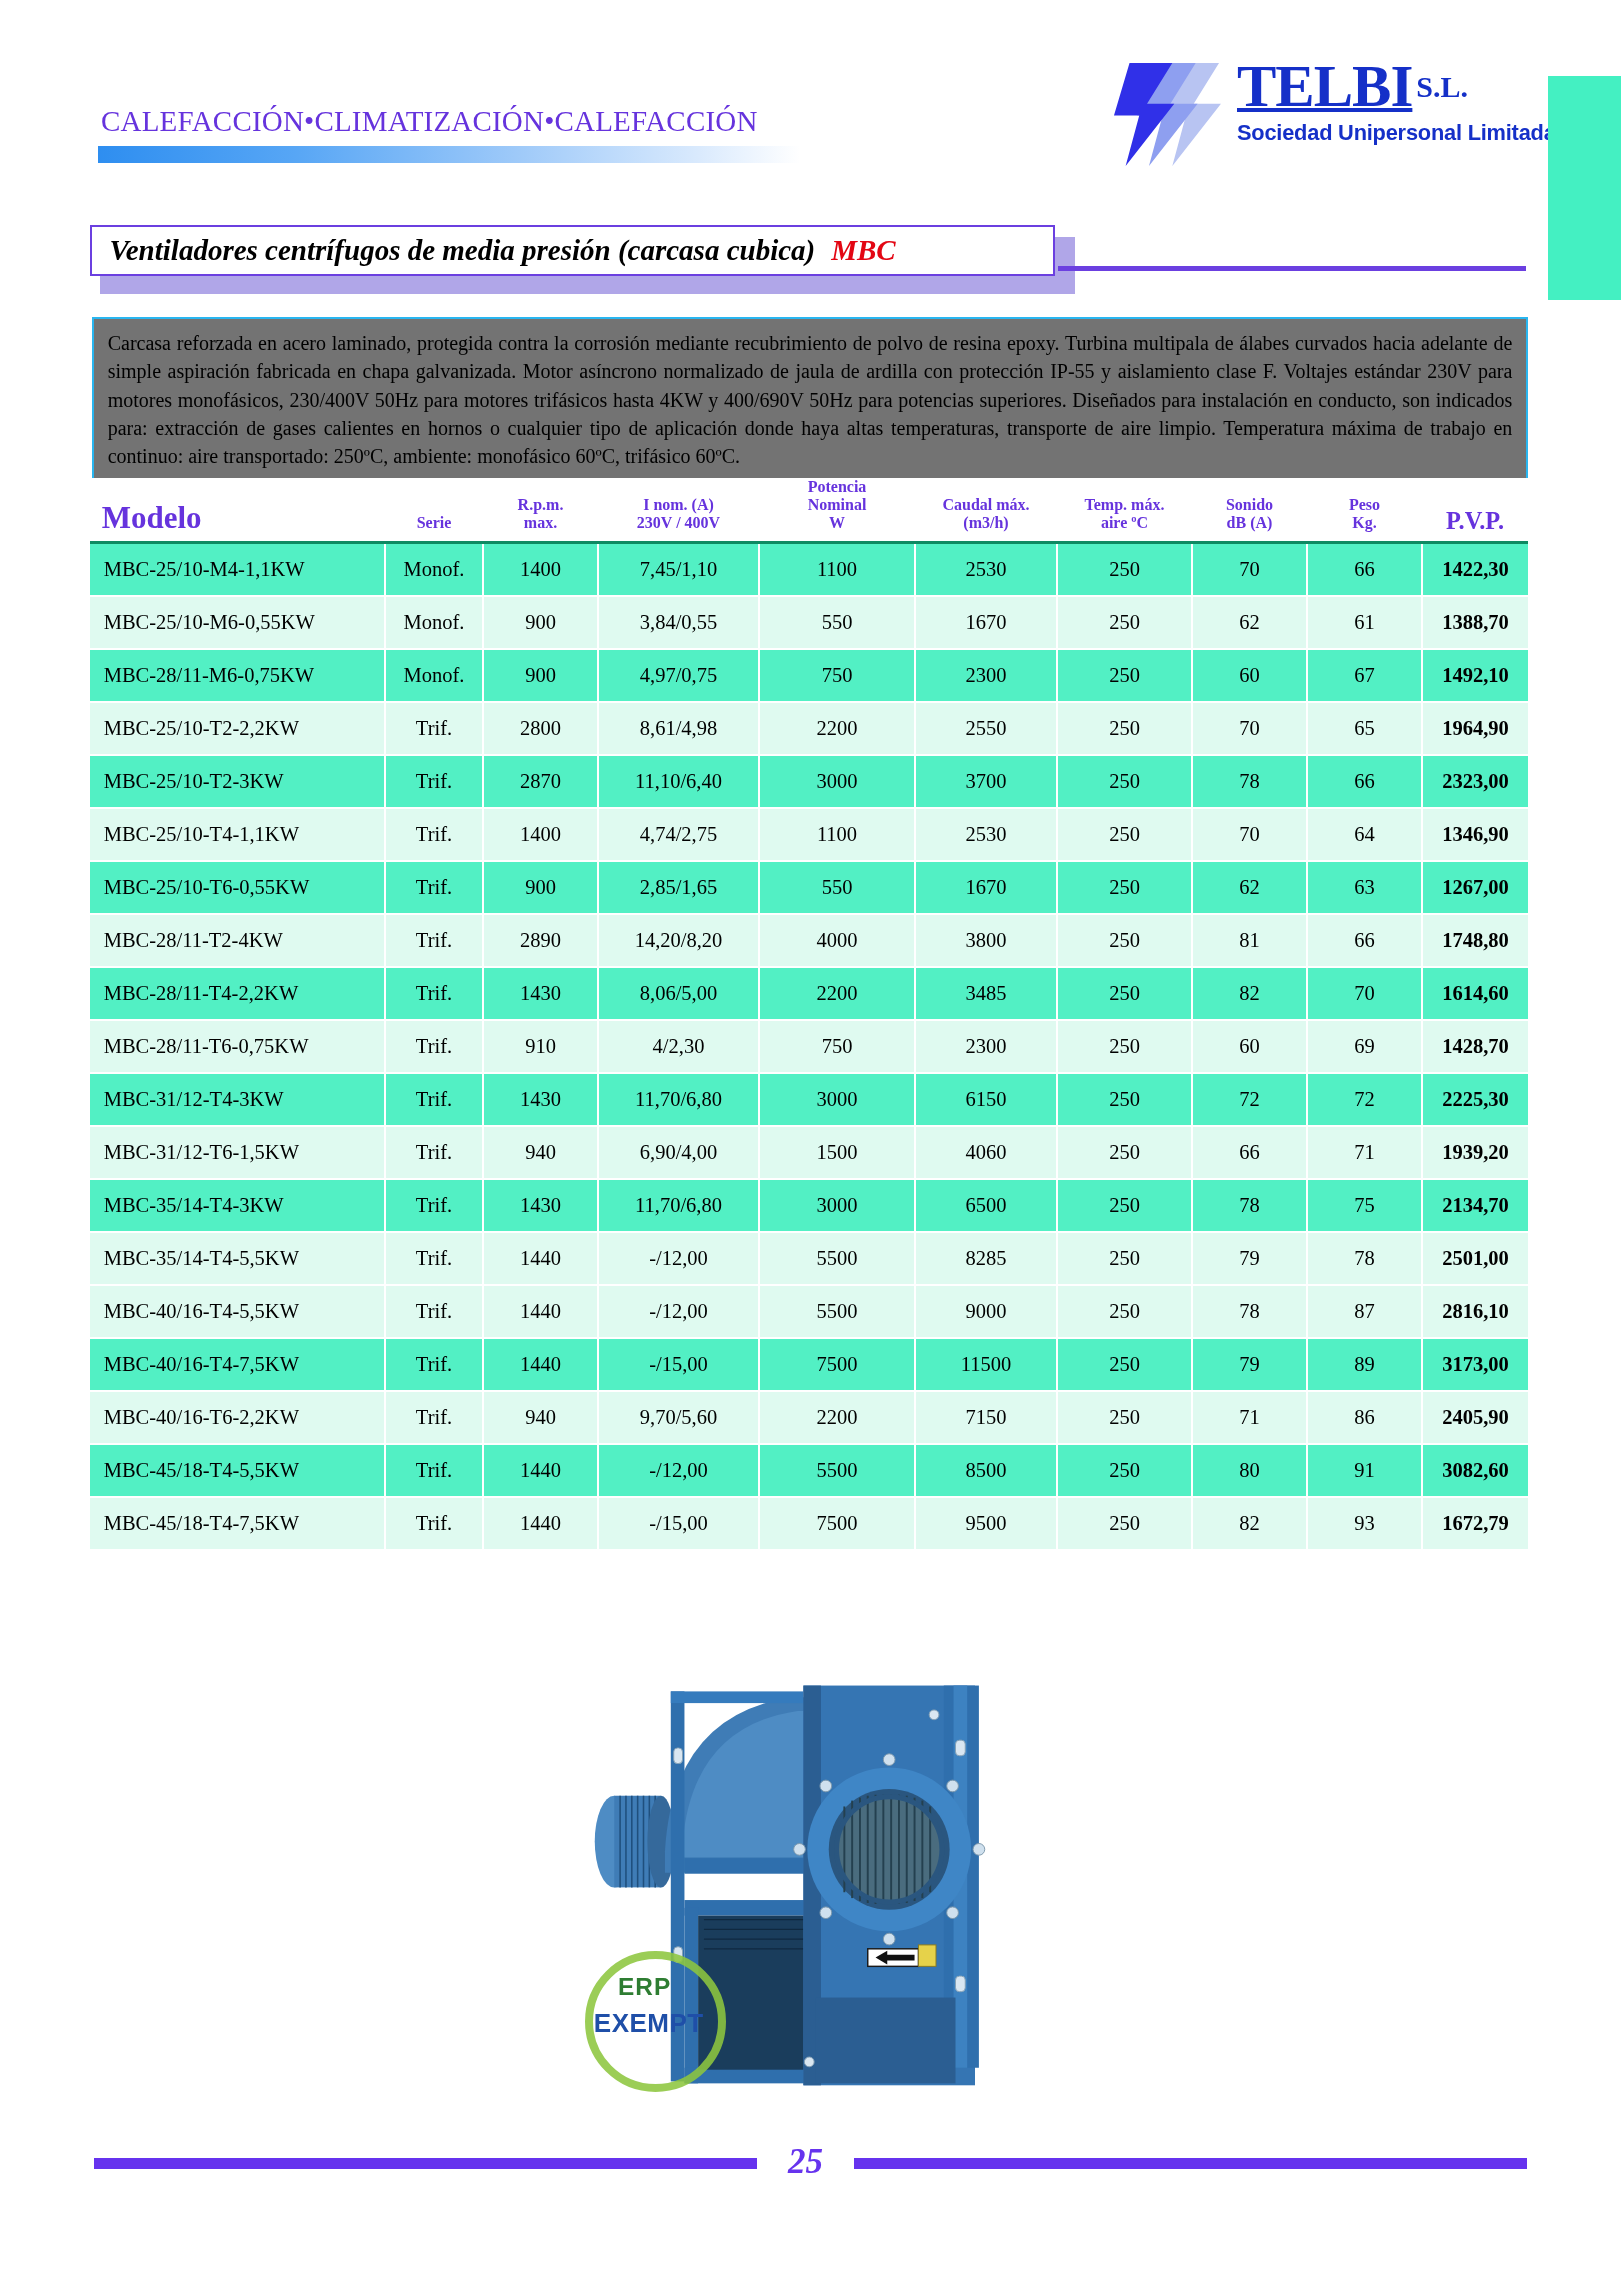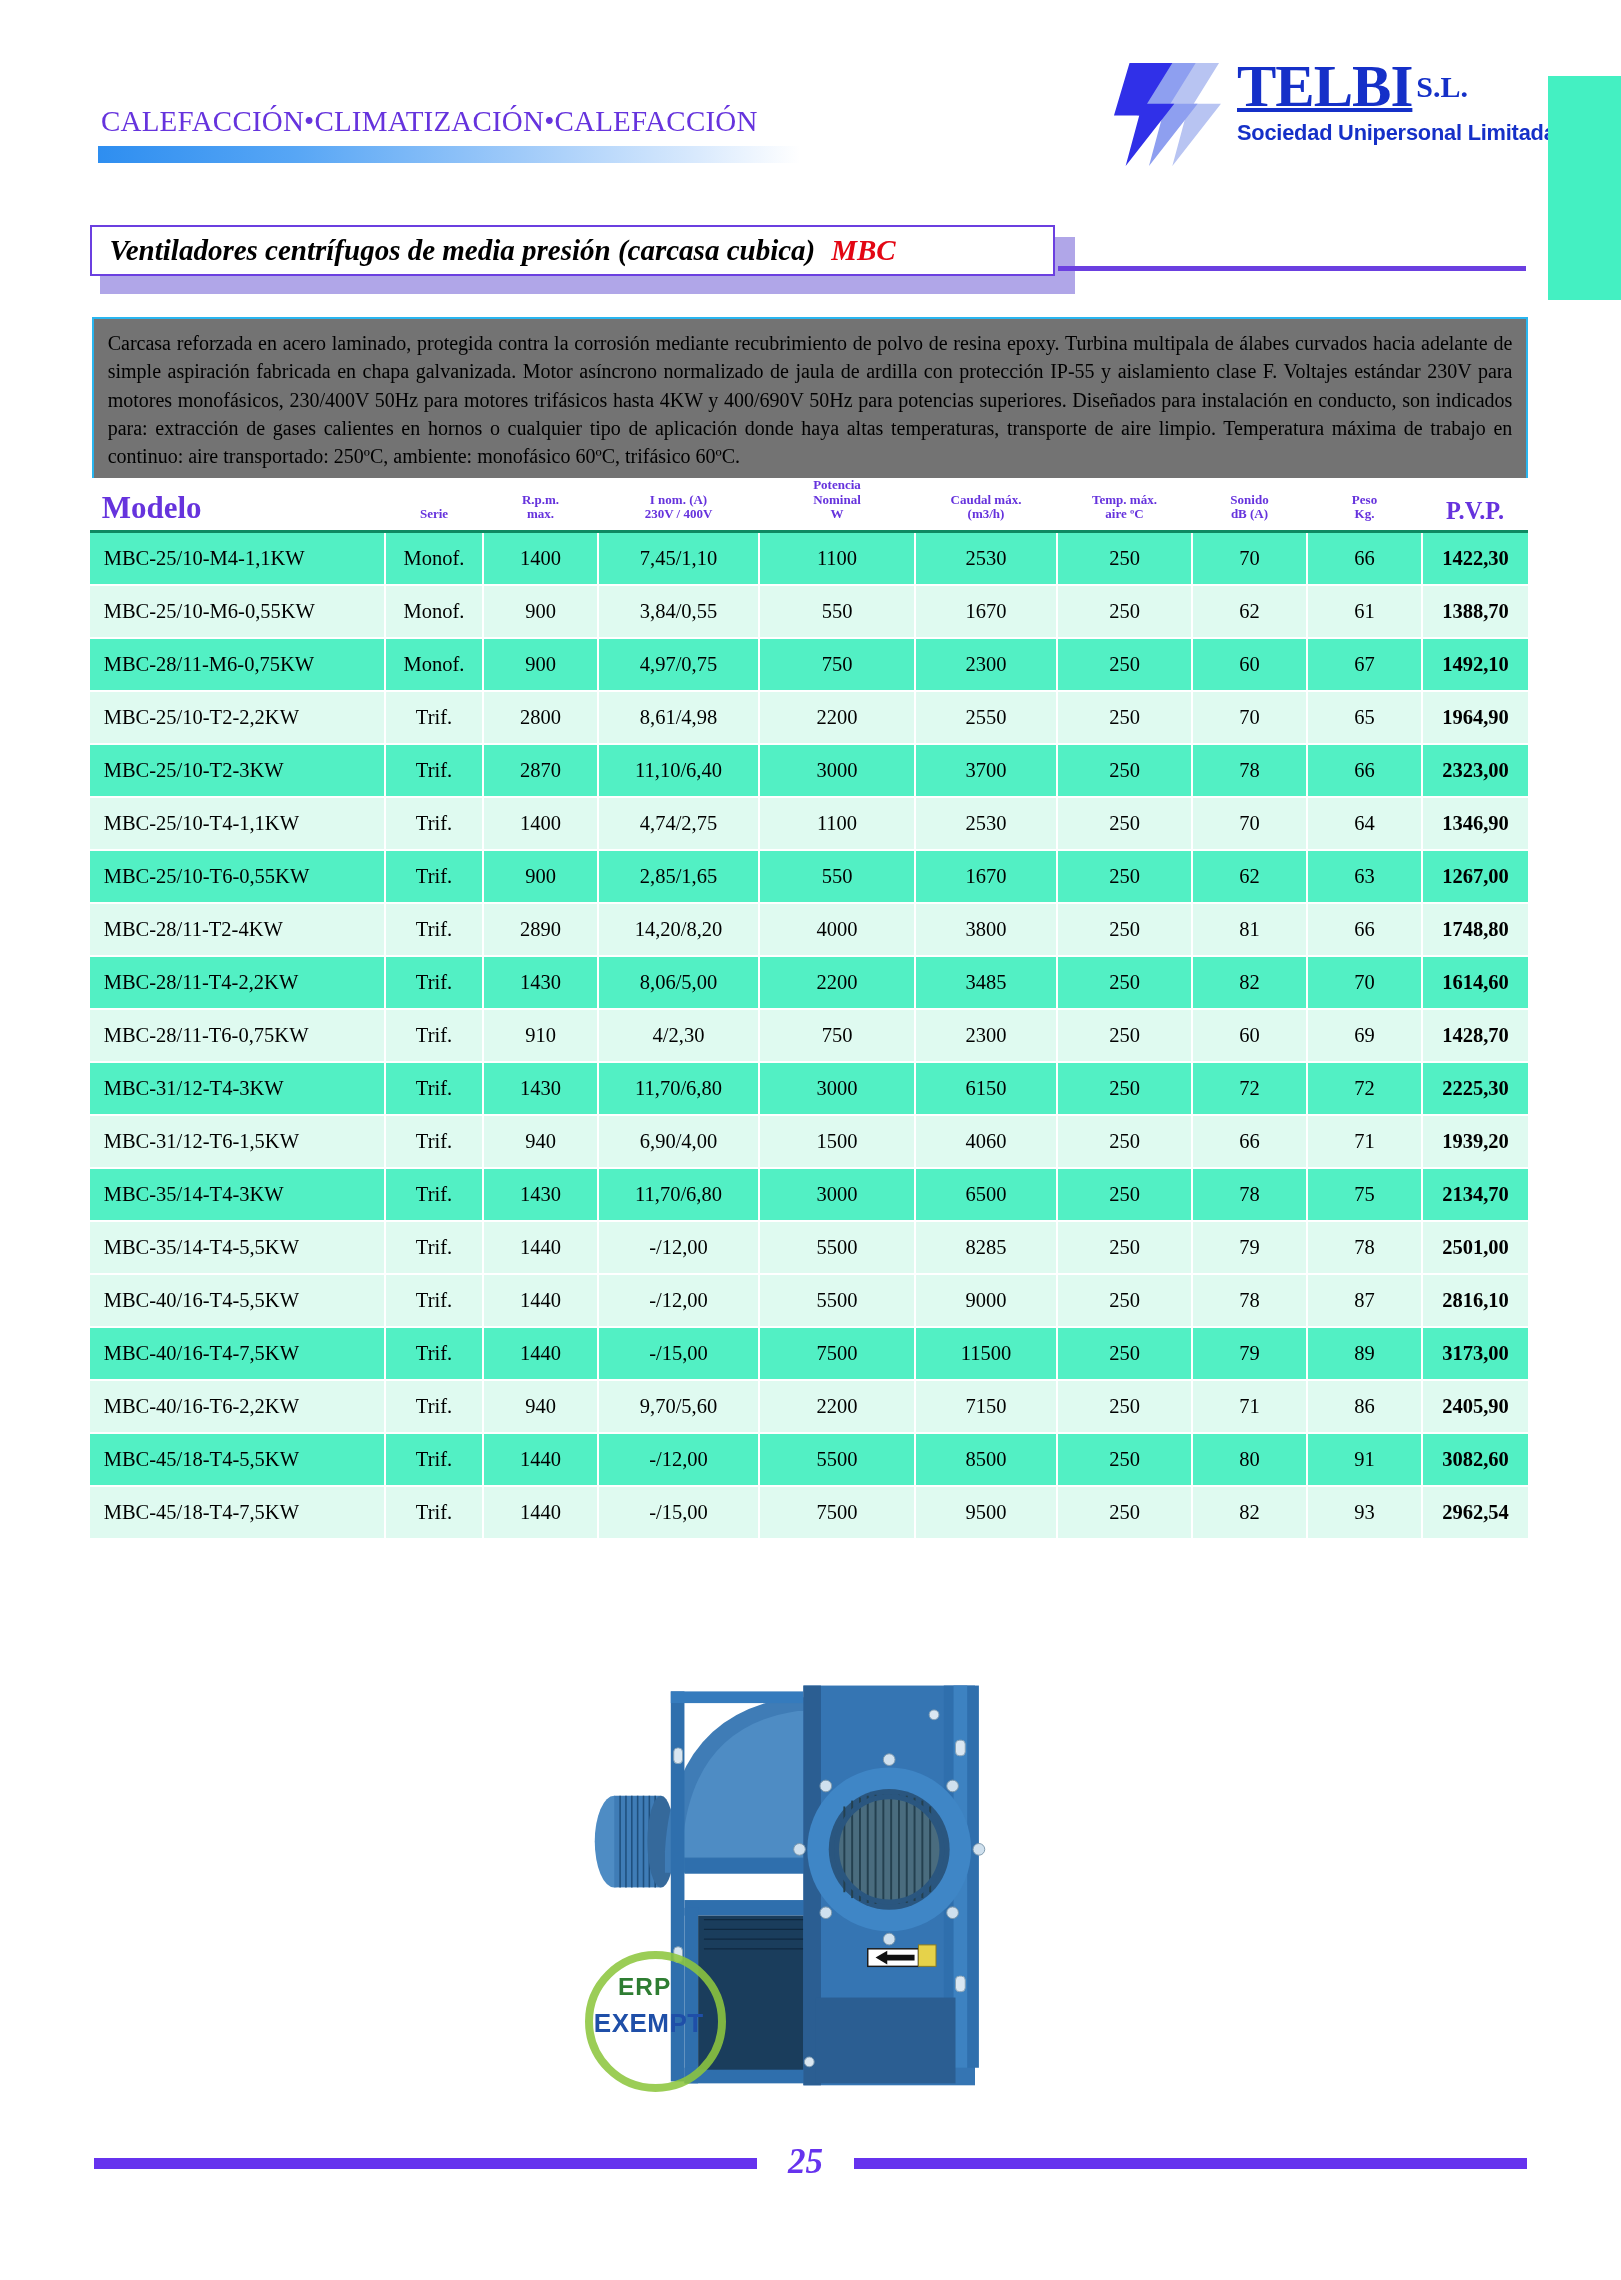--- a/index.html
+++ b/index.html
@@ -193,21 +193,21 @@
   table.tbl col.c-temp   { width: 135px; }
   table.tbl col.c-sonido { width: 115px; }
   table.tbl col.c-peso   { width: 115px; }
   table.tbl col.c-pvp    { width: 106px; }
 
   table.tbl thead th {
     background: #ffffff;
     color: #6633dd;
     font-family: "Liberation Serif", serif;
     font-weight: bold;
-    font-size: 13px;
+    font-size: 16px;
     vertical-align: bottom;
     padding: 0 2px 8.8px 2px;
     border: none;
     line-height: 1.12;
     text-align: center;
   }
   table.tbl thead th.h-model {
     font-size: 31px;
     text-align: left;
     padding-left: 11.7px;
@@ -629,21 +629,21 @@
         <tr class="row-light">
           <td class="cell-model">MBC-45/18-T4-7,5KW</td>
           <td>Trif.</td>
           <td>1440</td>
           <td>-/15,00</td>
           <td>7500</td>
           <td>9500</td>
           <td>250</td>
           <td>82</td>
           <td>93</td>
-          <td class="cell-pvp">2962,54</td>
+          <td class="cell-pvp">1672,79</td>
         </tr>
       </tbody>
   </table>
 </div>
 
 <div class="product-area">
   <svg width="585" height="449" viewBox="0 0 600 460" xmlns="http://www.w3.org/2000/svg">
 
     <ellipse cx="70" cy="188" rx="20" ry="47" fill="#4e8cc4"></ellipse>
     <rect x="70" y="141" width="48" height="94" fill="#3f7cb6"></rect>

